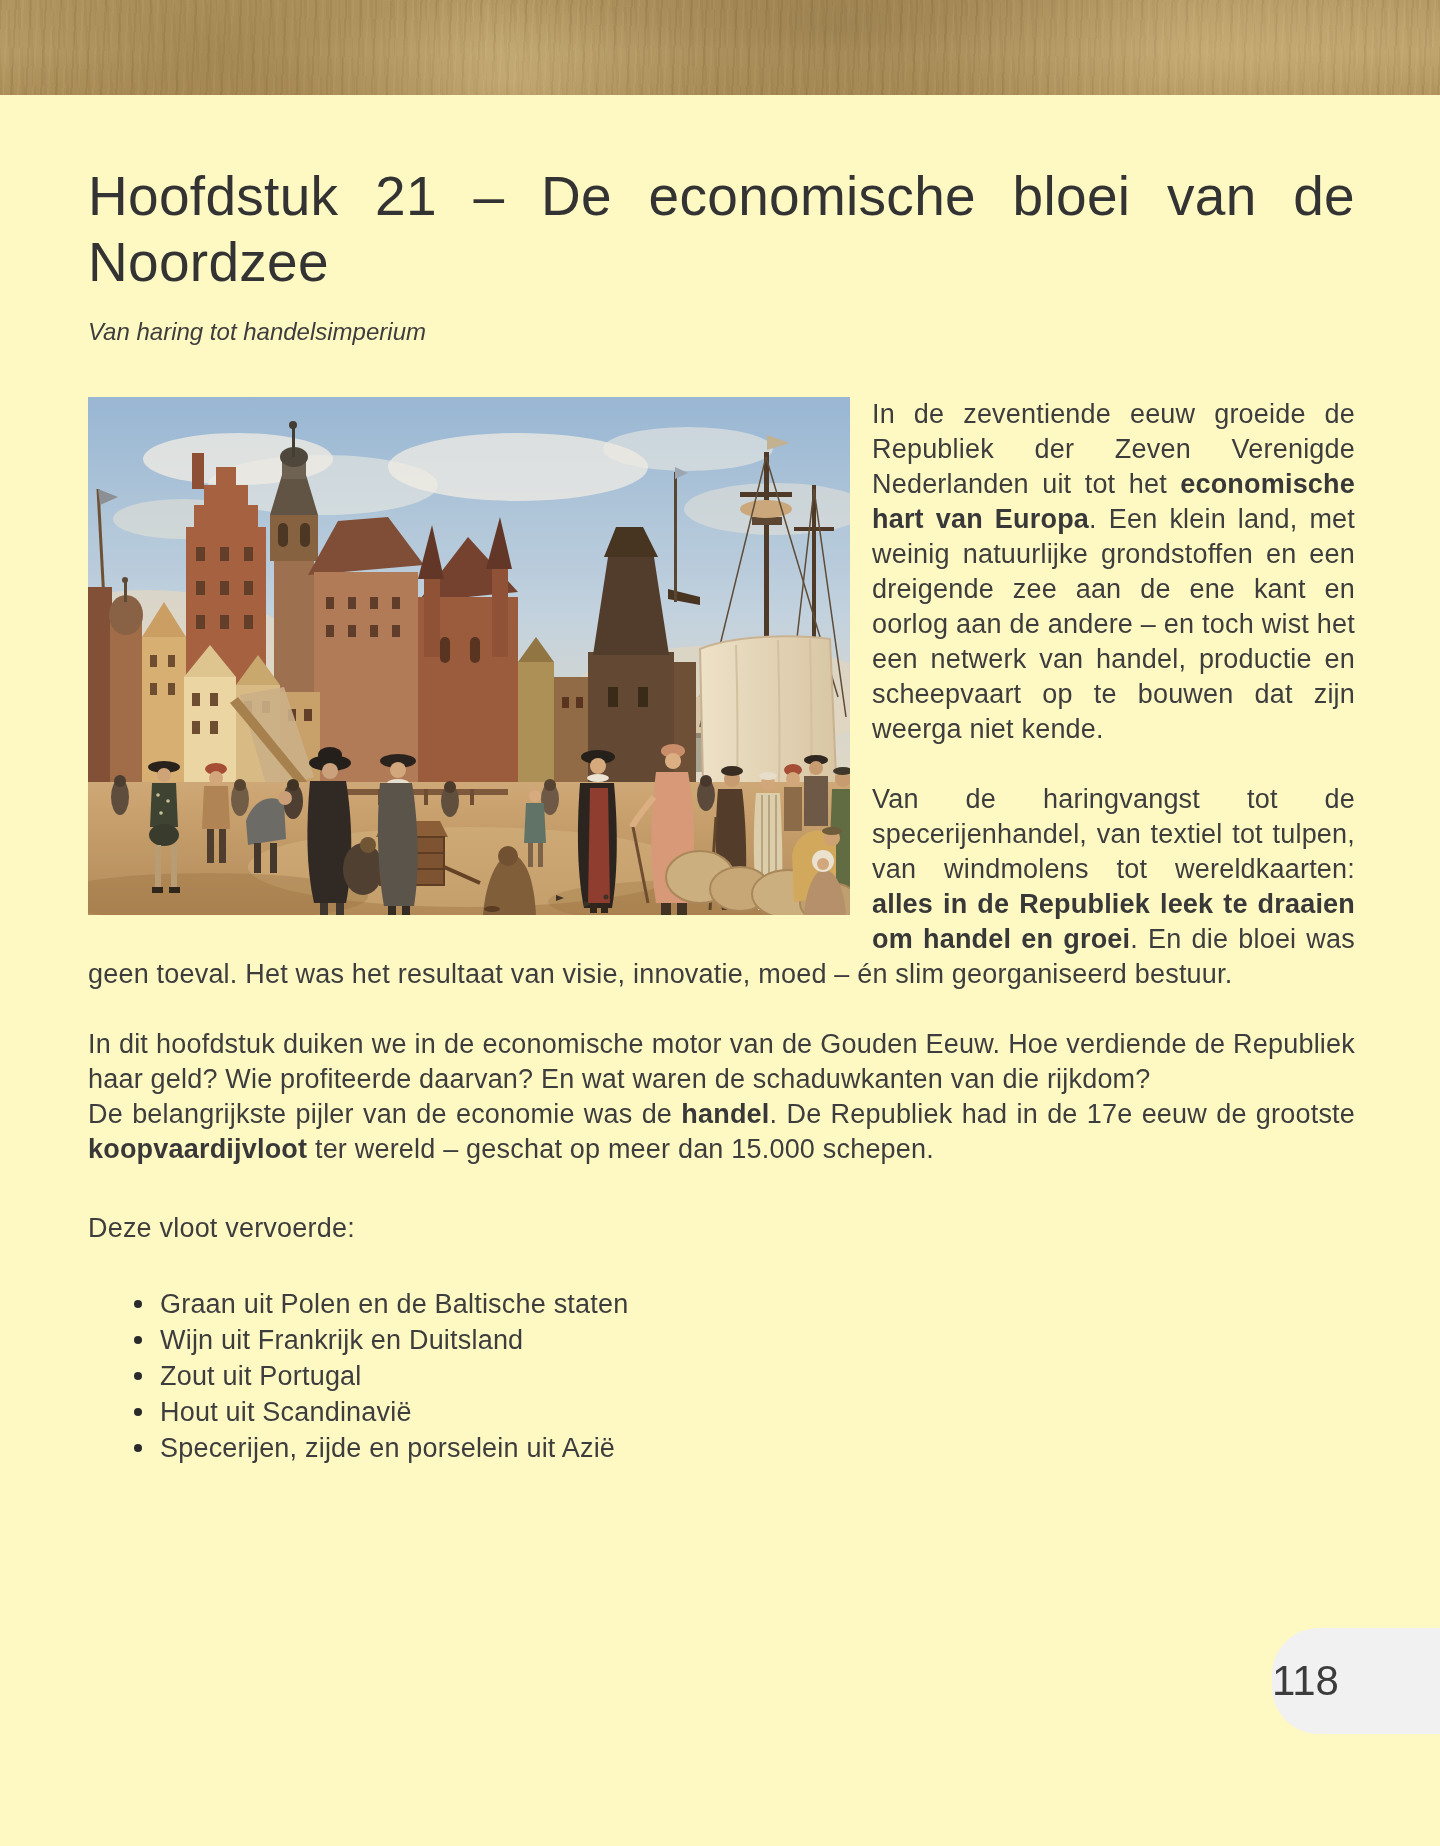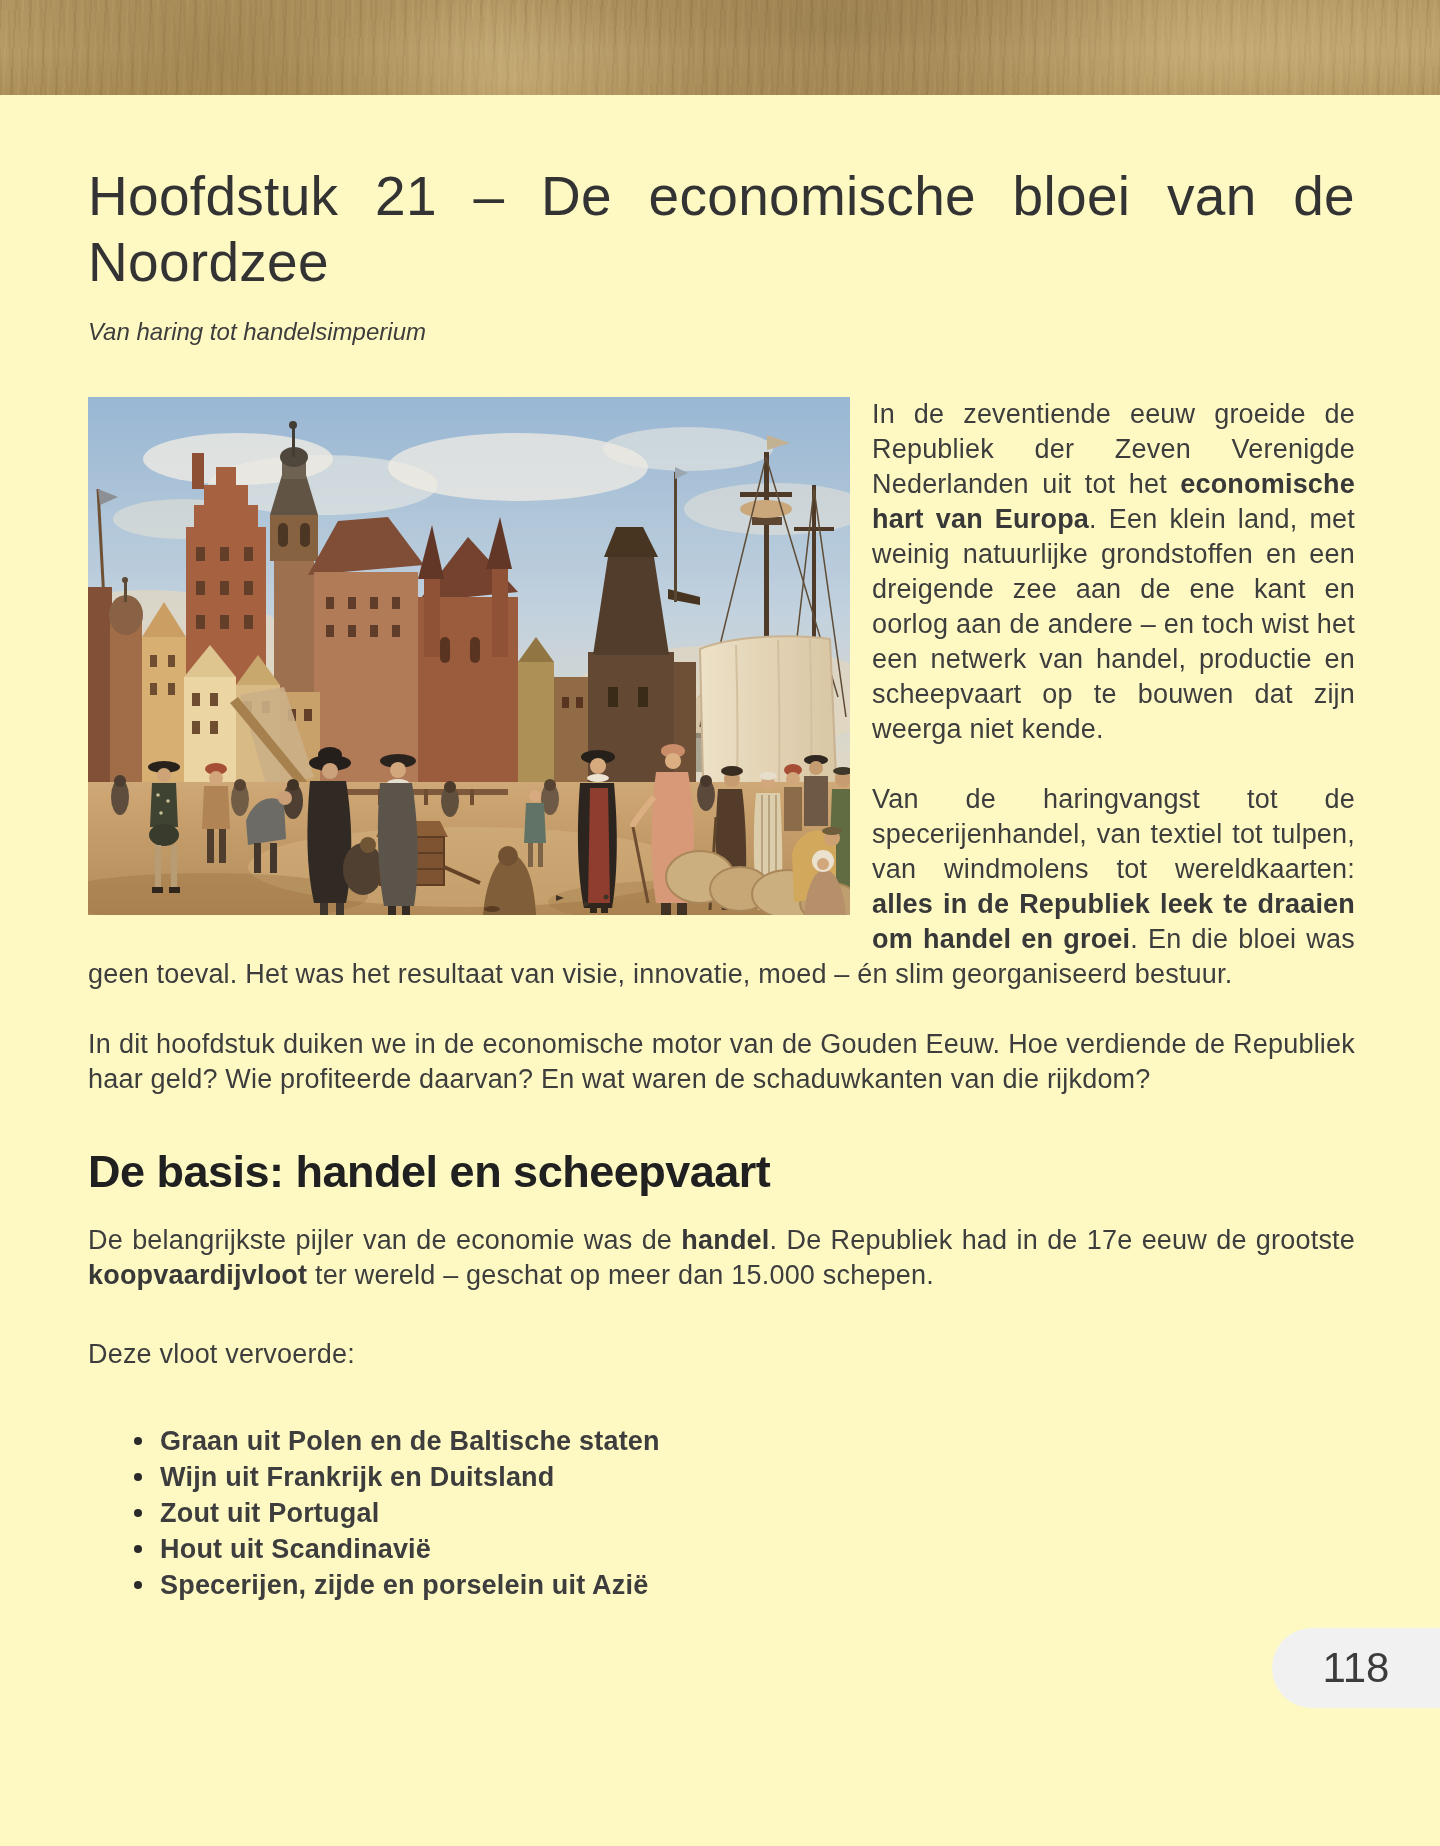--- a/index.html
+++ b/index.html
@@ -31,27 +31,27 @@
 
   p.body{font-size:27px;line-height:35px;text-align:justify;margin:0 0 35px;letter-spacing:.2px;}
   p.body b{font-weight:700;color:#383838;}
   p.afterwrap{clear:both;margin:24px 0 0;}
 
   h2{clear:both;margin:50px 0 26px;font-size:45px;line-height:50px;font-weight:700;
      color:#202020;letter-spacing:-.5px;}
 
   p.lead{margin:44px 0 0;font-size:27px;line-height:35px;letter-spacing:.2px;}
 
-  ul.fleet{margin:51px 0 0;padding:0 0 0 72px;list-style:none;font-weight:bold;}
+  ul.fleet{margin:40px 0 0;padding:0 0 0 72px;list-style:none;}
   ul.fleet li{font-size:27px;line-height:36px;position:relative;letter-spacing:.2px;}
   ul.fleet li::before{content:"";position:absolute;left:-26px;top:14px;width:8px;height:8px;
      border-radius:50%;background:#2a2a2a;}
 
-  .badge{position:absolute;top:1628px;right:0;width:168px;height:80px;background:#f1f1f2;
-     border-radius:47px 0 0 47px;display:flex;align-items:center;justify-content:center;
+  .badge{position:absolute;top:1628px;right:0;width:168px;height:106px;background:#f1f1f2;
+     border-radius:47px 0 0 47px;display:flex;align-items:center;
      font-size:42px;color:#3c3c3c;}
 </style>
 </head>
 <body>
 
 <div class="page">
 
   <div class="band"></div>
 
   <div class="content">
@@ -362,21 +362,20 @@
         </svg>
       </figure>
 
       <p class="body"><span>In de zeventiende eeuw groeide de Republiek der Zeven Verenigde Nederlanden uit tot het </span><b>economische hart van Europa</b><span>. Een klein land, met weinig natuurlijke grondstoffen en een dreigende zee aan de ene kant en oorlog aan de andere – en toch wist het een netwerk van handel, productie en scheepvaart op te bouwen dat zijn weerga niet kende.</span></p>
 
       <p class="body"><span>Van de haringvangst tot de specerijenhandel, van textiel tot tulpen, van windmolens tot wereldkaarten: </span><b>alles in de Republiek leek te draaien om handel en groei</b><span>. En die bloei was geen toeval. Het was het resultaat van visie, innovatie, moed – én slim georganiseerd bestuur.</span></p>
 
       <p class="body afterwrap">In dit hoofdstuk duiken we in de economische motor van de Gouden Eeuw. Hoe verdiende de Republiek haar geld? Wie profiteerde daarvan? En wat waren de schaduwkanten van die rijkdom?</p>
     </div>
 
-    <h2>De basis: handel en scheepvaart</h2>
 
     <p class="body"><span>De belangrijkste pijler van de economie was de </span><b>handel</b><span>. De Republiek had in de 17e eeuw de grootste </span><b>koopvaardijvloot</b><span> ter wereld – geschat op meer dan 15.000 schepen.</span></p>
 
     <p class="lead">Deze vloot vervoerde:</p>
 
     <ul class="fleet">
       <li>Graan uit Polen en de Baltische staten</li>
       <li>Wijn uit Frankrijk en Duitsland</li>
       <li>Zout uit Portugal</li>
       <li>Hout uit Scandinavië</li>

